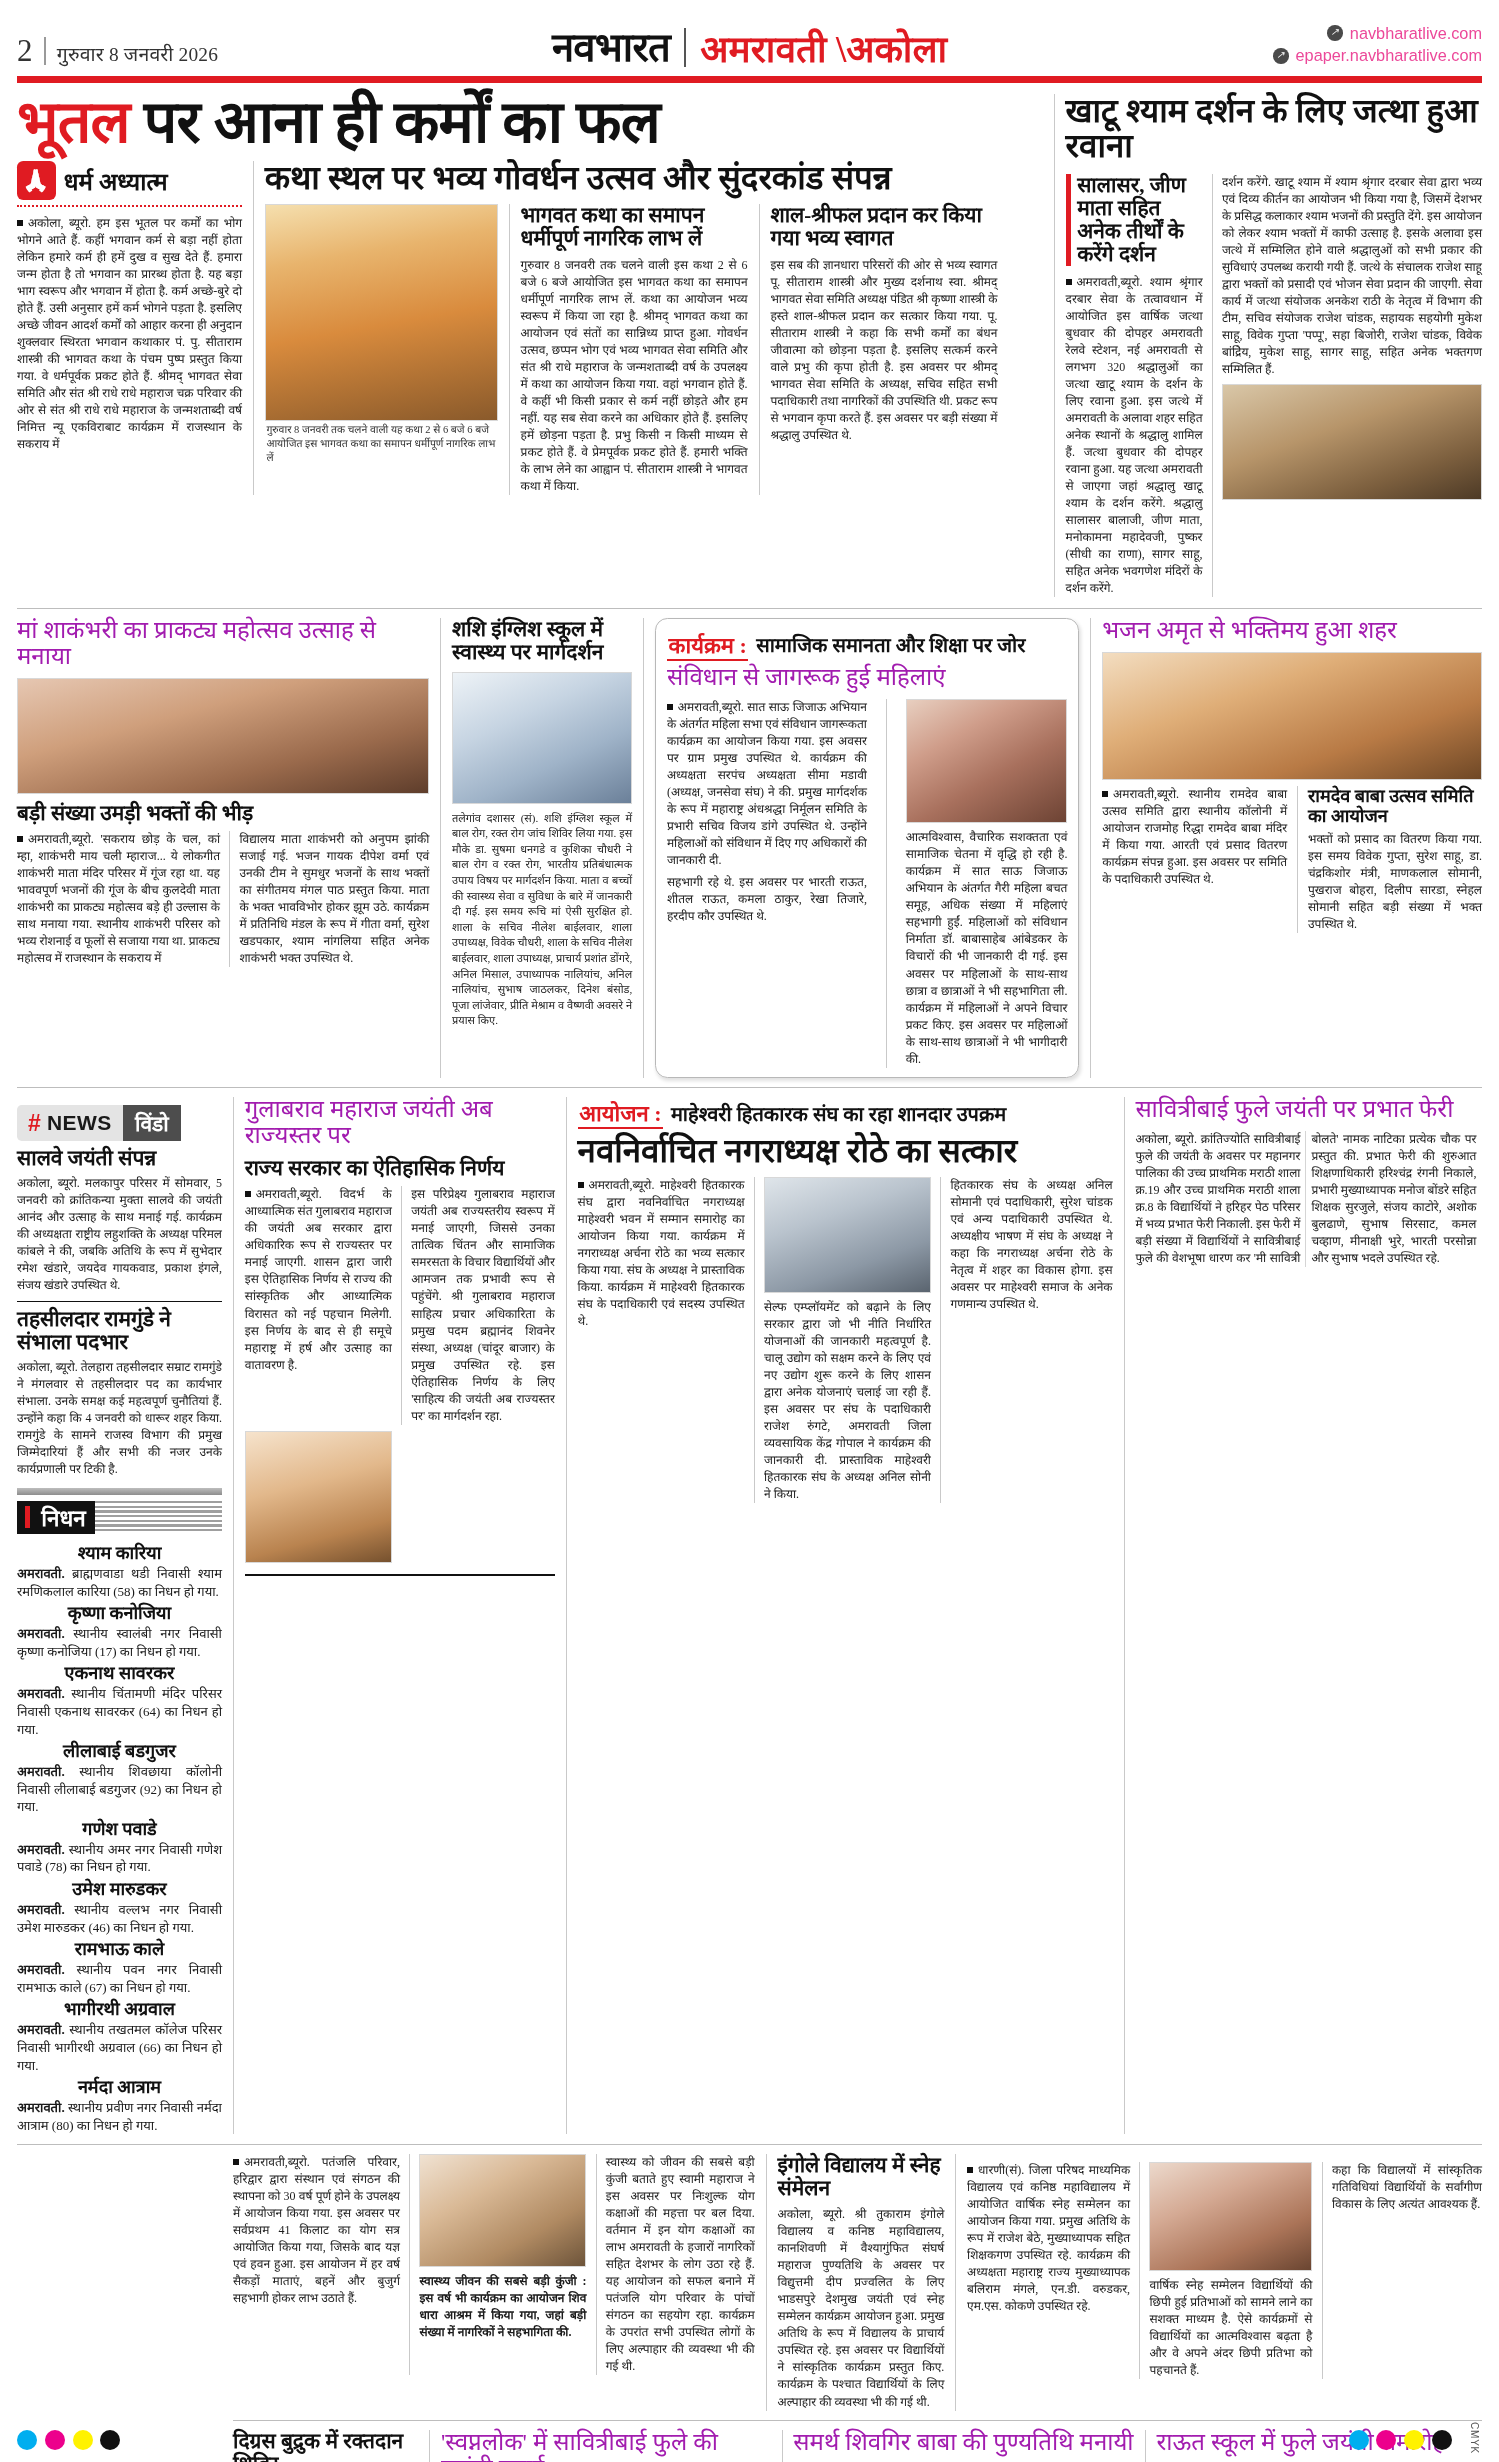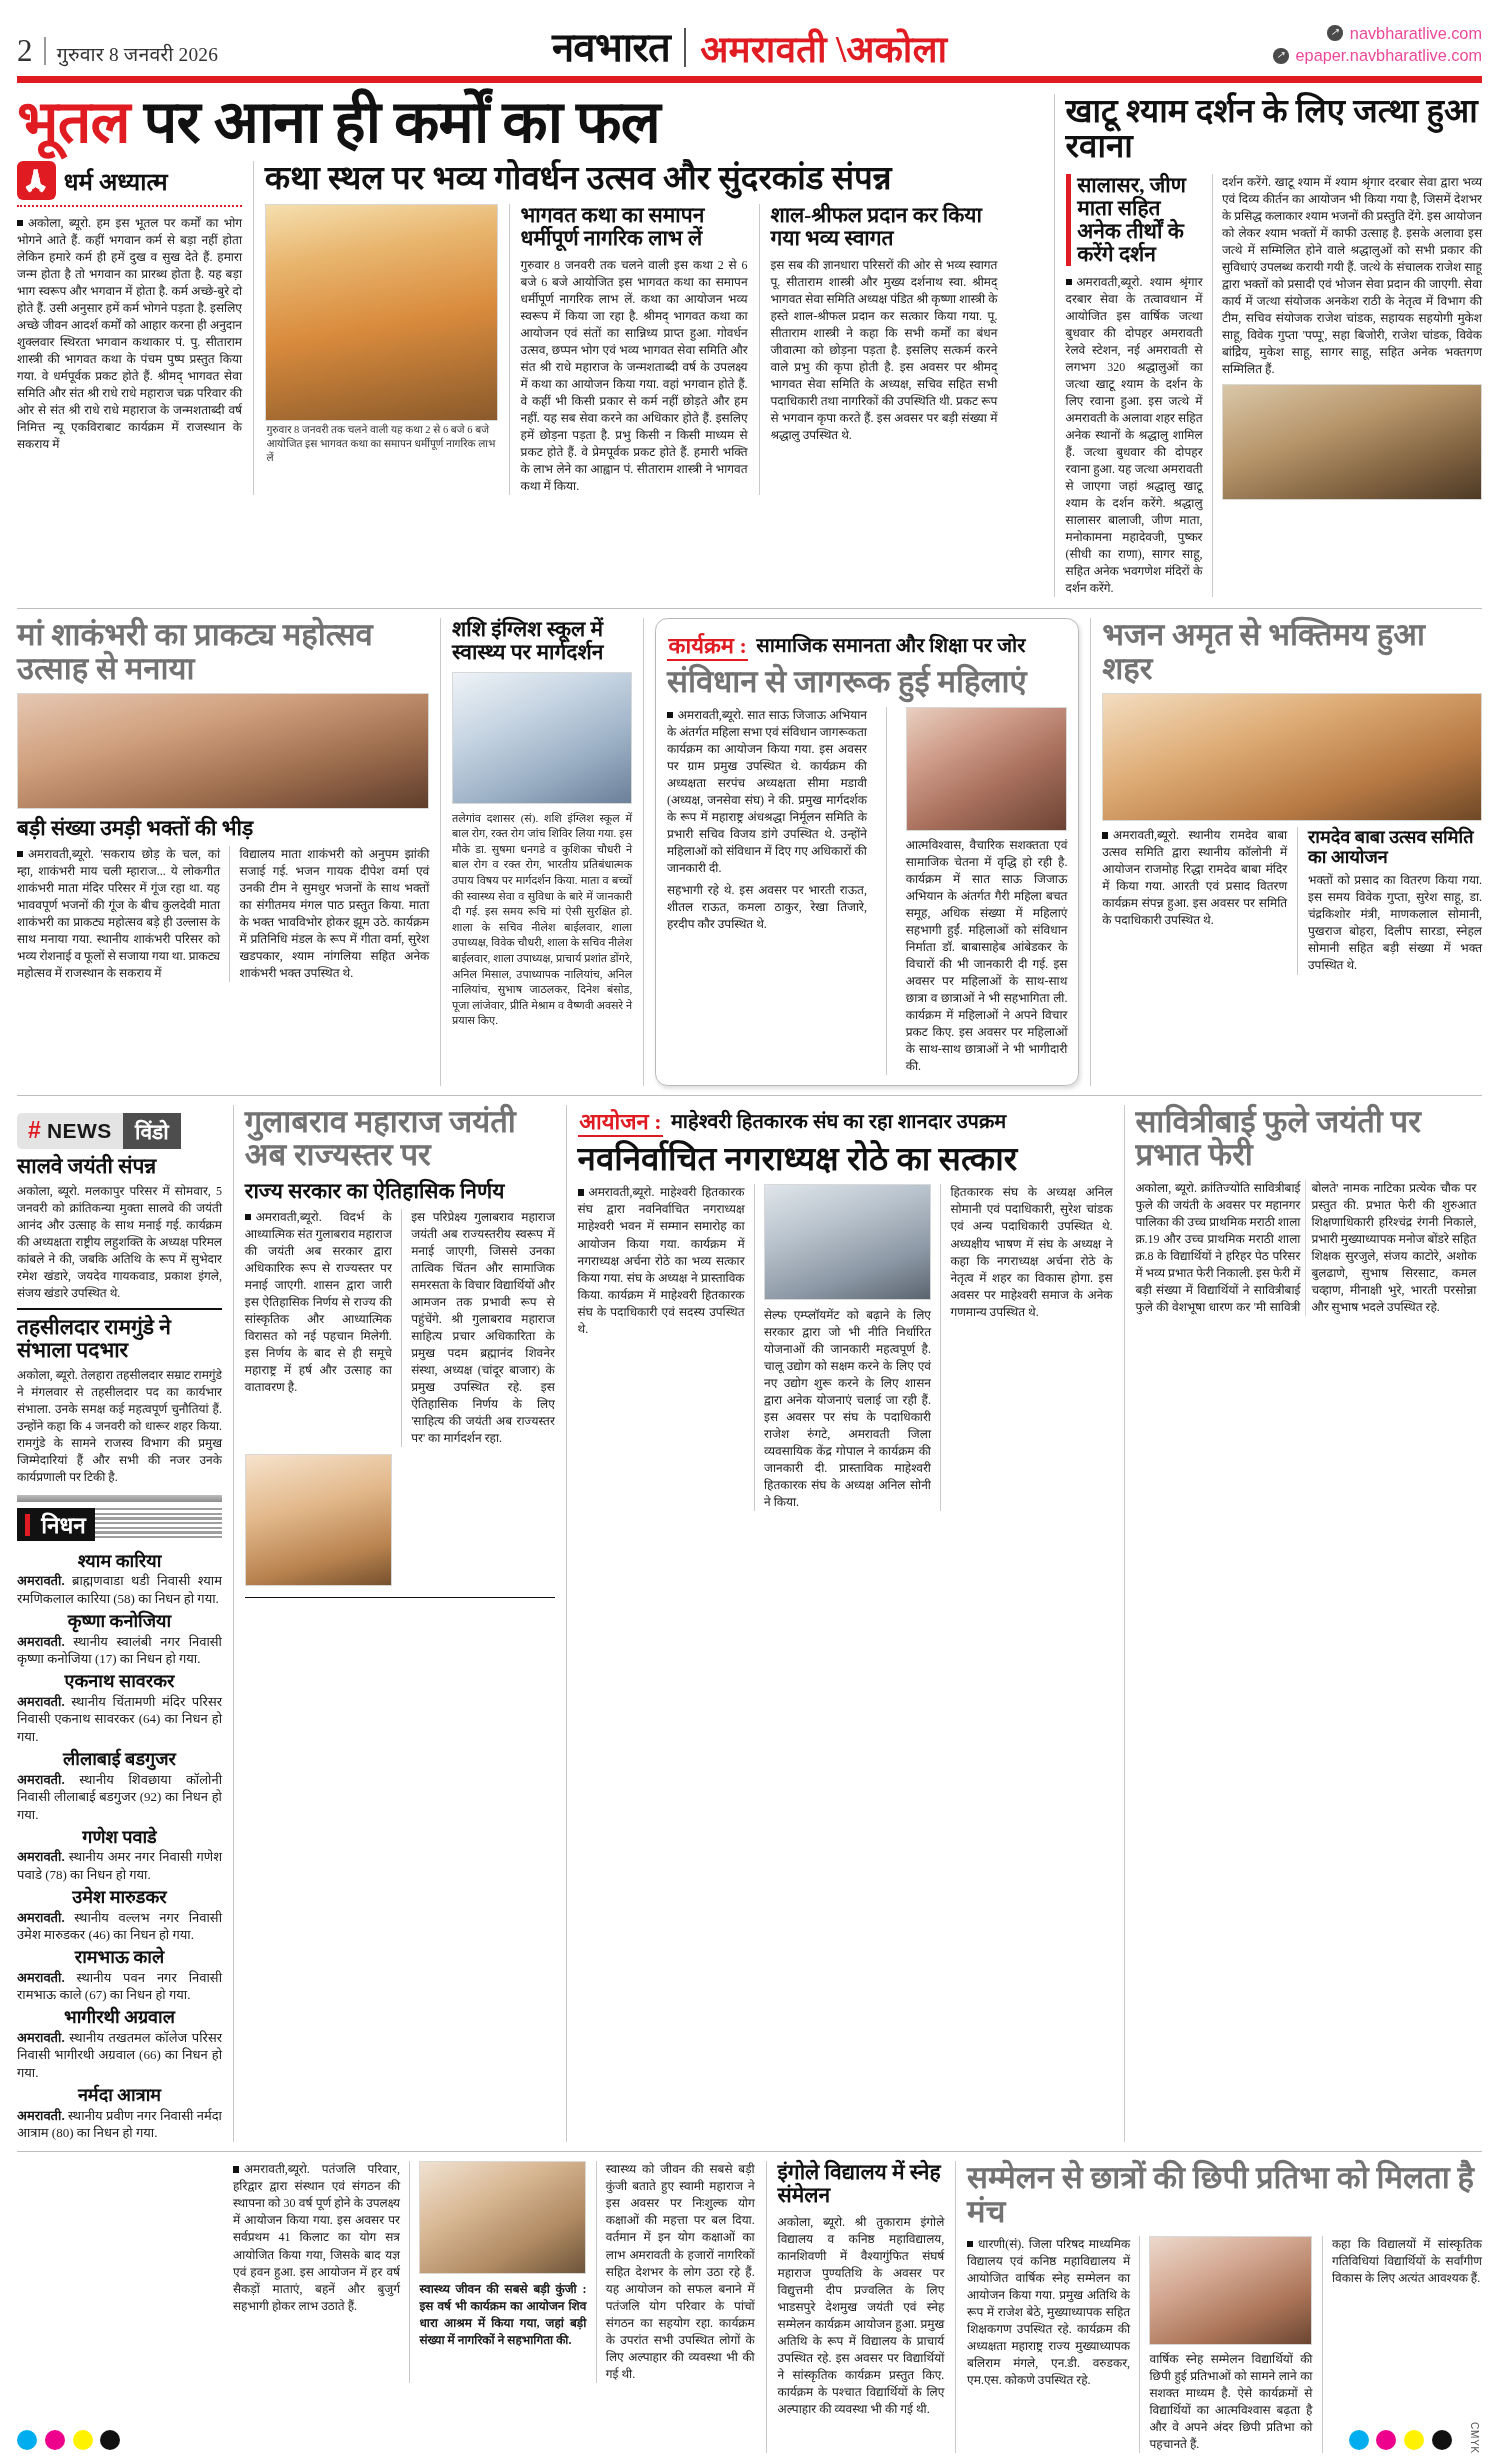--- a/index.html
+++ b/index.html
@@ -30,21 +30,21 @@
 
   
   .body-grid { display: flex; gap: 11px; margin-top: 9.3px; }
   .col { display: flex; flex-direction: column; }
   .vsep { width: 0.8px; background: #c9c9c9; flex: none; }
 
   
   h1.mega { font-family: "Liberation Serif", serif; font-weight: bold; font-size: 59px; line-height: .98; letter-spacing: -0.8px; color: #111; }
   h1.mega .hl-red { color: #e01b22; }
   h2.big { font-family: Liberation Serif, serif; font-weight: bold; font-size: 33px; line-height: 1.06; color: #111; }
-  h2.mid { font-family: "Liberation Serif", serif; font-weight: bold; font-size: 31px; line-height: 1.08; color: #737373; }
+  h2.mid { font-family: "Liberation Serif", serif; font-weight: normal; font-size: 24px; line-height: 1.08; color: #a21caf; }
   h3.sml { font-family: "Liberation Serif", serif; font-weight: bold; font-size: 21px; line-height: 1.1; color: #111; }
   h3.xsml { font-family: "Liberation Serif", serif; font-weight: bold; font-size: 18px; line-height: 1.12; color: #111; }
 
   p.body { font-family: "Liberation Serif", serif; font-size: 12px; line-height: 1.42; text-align: justify; color: #1c1c1c; }
   .sqbullet { display: inline-block; width: 6.2px; height: 6.2px; background: #111; margin-right: 4.7px; vertical-align: 0.8px; }
 
   .cols2 { column-count: 2; column-gap: 11px; column-rule: 0.8px solid #d5d5d5; }
 
   
   .flag { display: flex; align-items: center; gap: 7.8px; margin-bottom: 4.7px; }
@@ -408,21 +408,20 @@
     <div class="vsep"></div>
 
     <div class="col" style="width:171px;">
       <h3 class="sml">इंगोले विद्यालय में स्नेह संमेलन</h3>
       <p class="body" style="margin-top:6.2px;">अकोला, ब्यूरो. श्री तुकाराम इंगोले विद्यालय व कनिष्ठ महाविद्यालय, कानशिवणी में वैश्यागुंफित संघर्ष महाराज पुण्यतिथि के अवसर पर विद्युत्तमी दीप प्रज्वलित के लिए भाडसपुरे देशमुख जयंती एवं स्नेह सम्मेलन कार्यक्रम आयोजन हुआ. प्रमुख अतिथि के रूप में विद्यालय के प्राचार्य उपस्थित रहे. इस अवसर पर विद्यार्थियों ने सांस्कृतिक कार्यक्रम प्रस्तुत किए. कार्यक्रम के पश्चात विद्यार्थियों के लिए अल्पाहार की व्यवस्था भी की गई थी.</p>
     </div>
 
     <div class="vsep"></div>
 
     <div class="col" style="width:528px;">
-      <h2 class="mid">सम्मेलन से छात्रों की छिपी प्रतिभा को मिलता है मंच</h2>
       <div style="display:flex;gap:9.3px;margin-top:7.8px;">
         <p class="body" style="width:163px;">
           <span class="sqbullet"></span><span>धारणी(सं). जिला परिषद माध्यमिक विद्यालय एवं कनिष्ठ महाविद्यालय में आयोजित वार्षिक स्नेह सम्मेलन का आयोजन किया गया. प्रमुख अतिथि के रूप में राजेश बेठे, मुख्याध्यापक सहित शिक्षकगण उपस्थित रहे. कार्यक्रम की अध्यक्षता महाराष्ट्र राज्य मुख्याध्यापक बलिराम मंगले, एन.डी. वरुडकर, एम.एस. कोकणे उपस्थित रहे.</span>
         </p>
         <div class="vsep"></div>
         <div style="width:163px;">
           <div class="photo ph-kids" style="height:109px;"></div>
           <p class="body" style="margin-top:6.2px;">वार्षिक स्नेह सम्मेलन विद्यार्थियों की छिपी हुई प्रतिभाओं को सामने लाने का सशक्त माध्यम है. ऐसे कार्यक्रमों से विद्यार्थियों का आत्मविश्वास बढ़ता है और वे अपने अंदर छिपी प्रतिभा को पहचानते हैं.</p>
         </div>
         <div class="vsep"></div>

